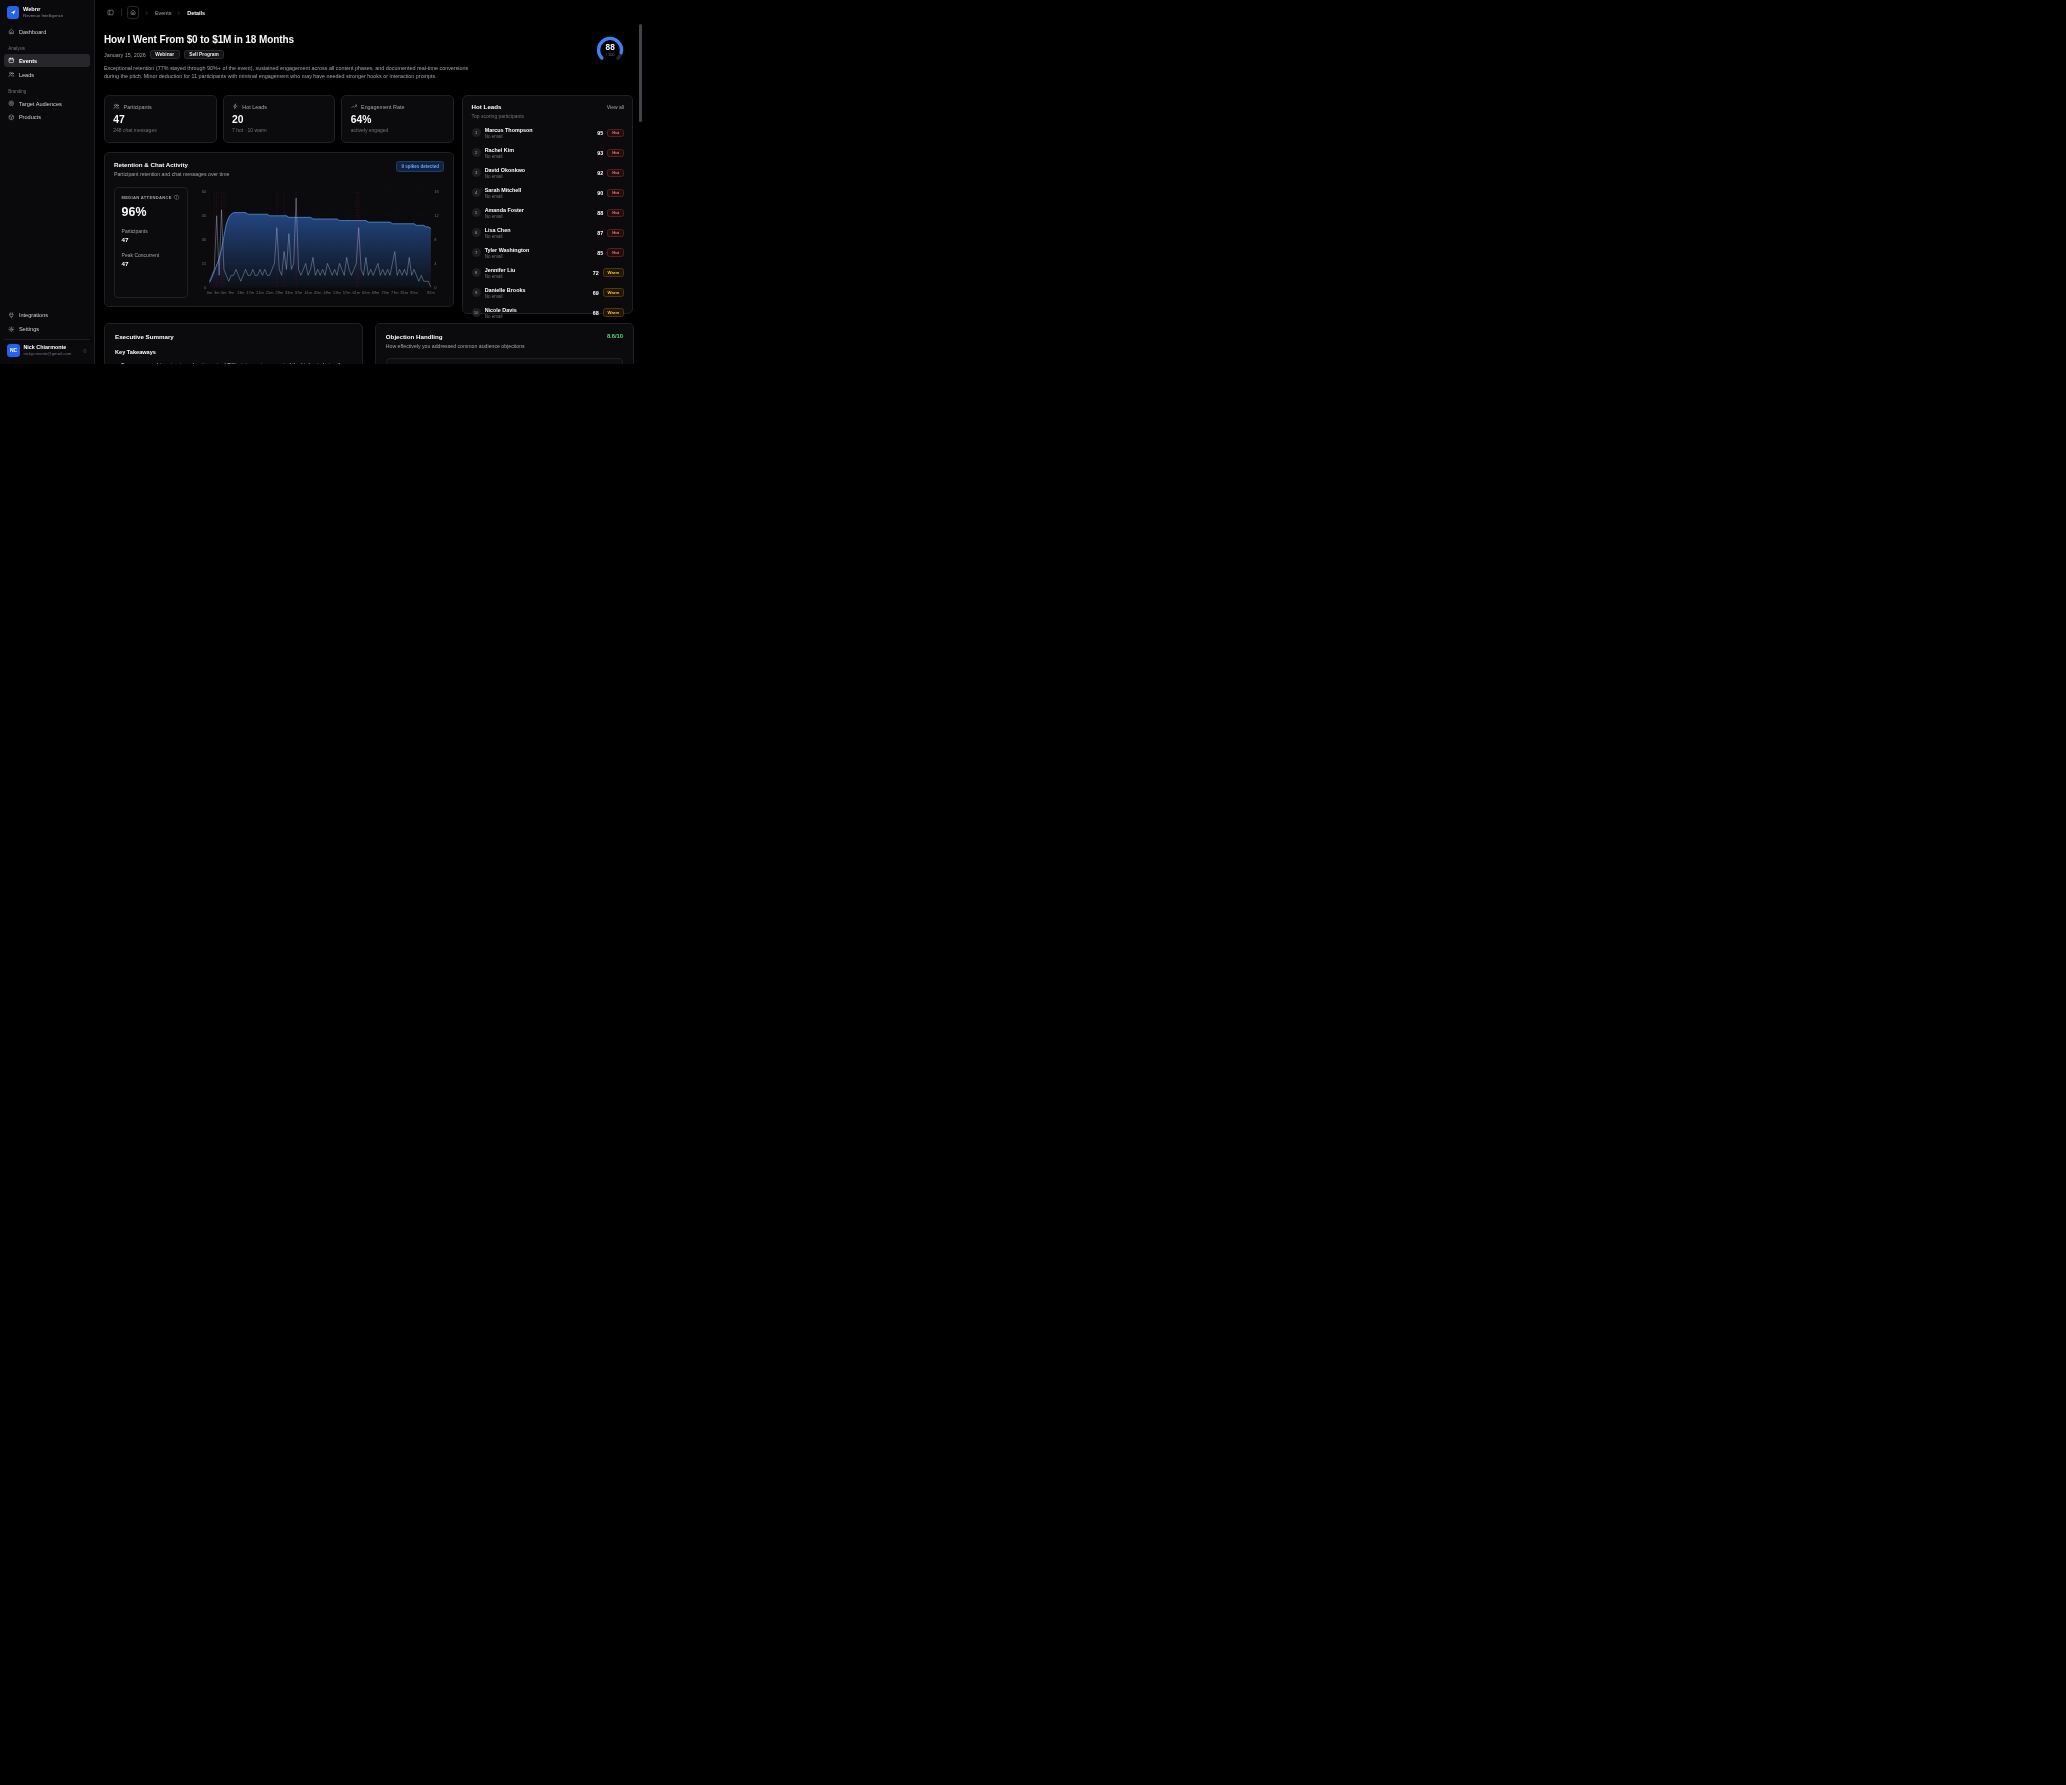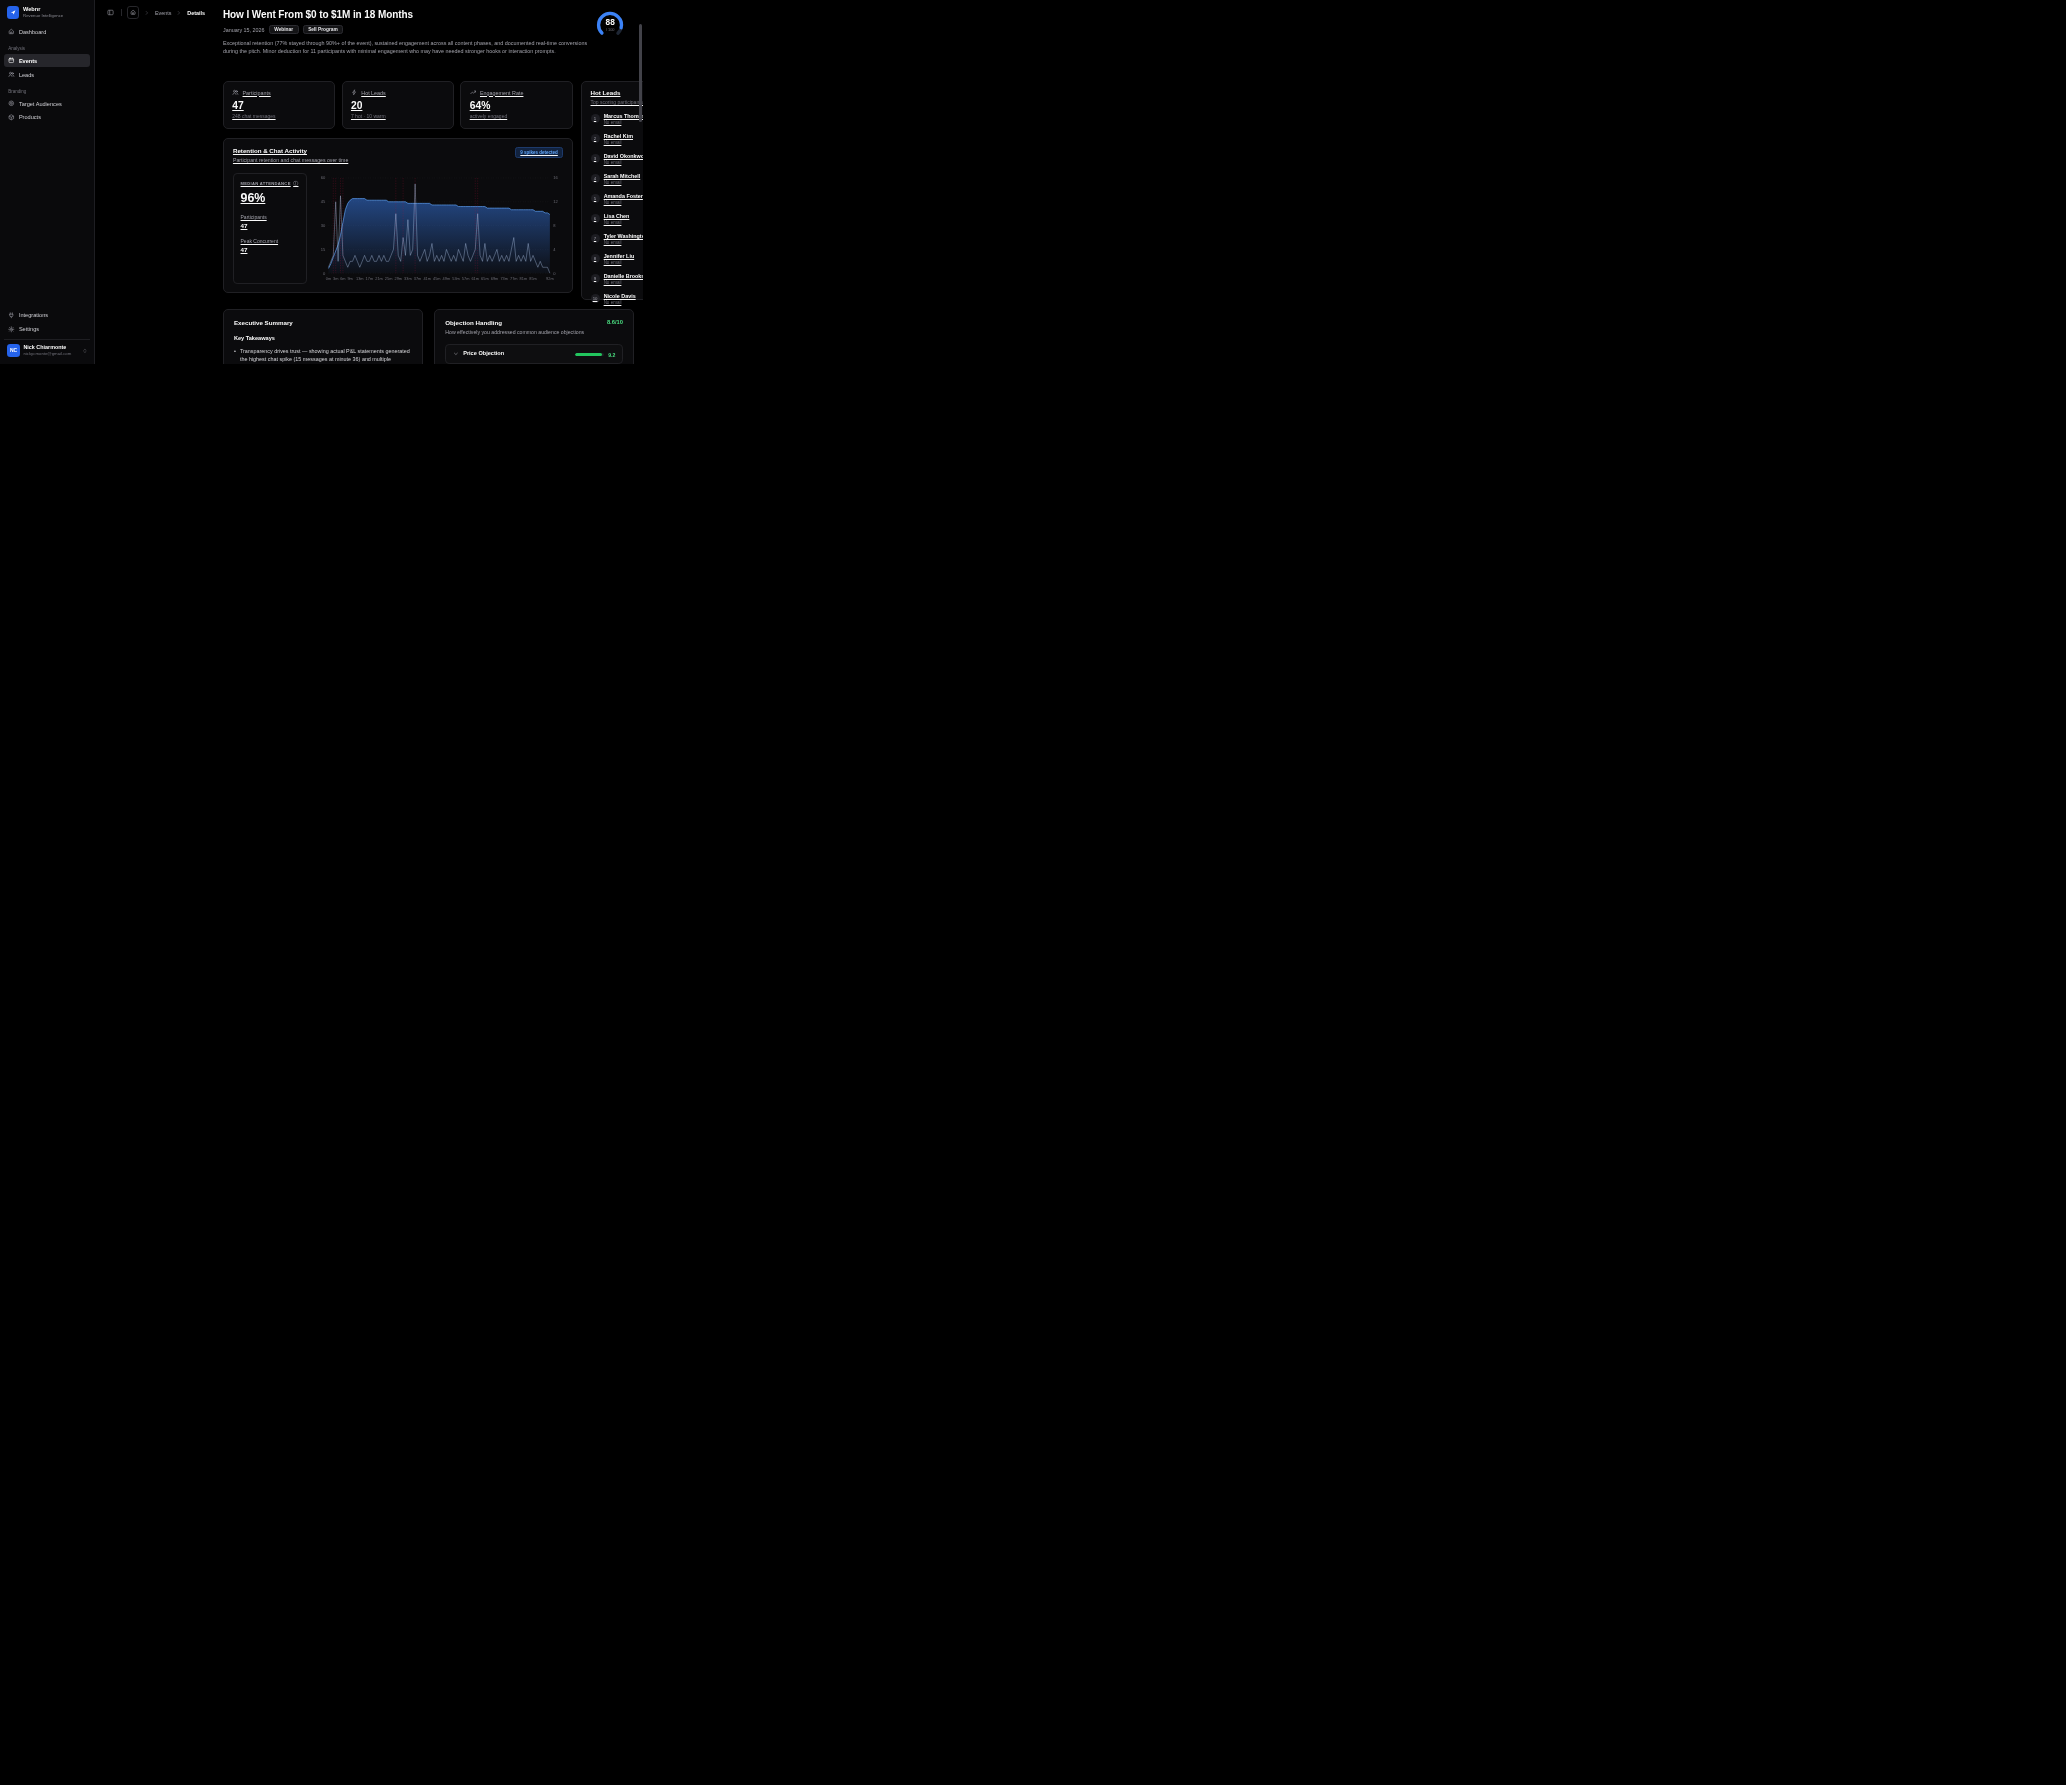--- a/index.html
+++ b/index.html
@@ -25,21 +25,21 @@
   .nav-item.active { background:#26262b; color:#fff; font-weight:600; }
   .nav-item.active .ni { color:#fff; }
   .sidebar-bottom { margin-top:auto; padding:0 4.1px 3.3px; }
   .user-row { display:flex; align-items:center; gap:3.7px; padding:4.1px 2.5px 4.1px 3.3px; border-top:0.4px solid #1e1e22; margin-top:3.3px; cursor:pointer; }
   .avatar { width:12.4px; height:12.4px; min-width:12.4px; border-radius:3.3px; background:#2563eb; color:#fff; font-size:5px; font-weight:700; display:flex; align-items:center; justify-content:center; }
   .user-name { font-size:5.4px; font-weight:600; line-height:1.2; }
   .user-email { font-size:4.3px; color:#71717a; margin-top:0.4px; }
   .user-chev { margin-left:auto; color:#71717a; display:flex; }
 
   
-  .main { flex:1; display:flex; flex-direction:row; min-width:0; }
+  .main { flex:1; display:flex; flex-direction:column; min-width:0; }
   .topbar { height:25px; min-height:25px; display:flex; align-items:center; gap:5px; padding:0 9px; }
   .icon-btn { width:12.4px; height:12.4px; border-radius:2.9px; display:flex; align-items:center; justify-content:center; color:#a1a1aa; cursor:pointer; }
   .home-btn { border:0.4px solid #27272b; }
   .vdiv { width:0.4px; height:6.6px; background:#27272b; }
   .crumb { font-size:5.4px; }
   .crumb-muted { color:#a1a1aa; cursor:pointer; }
   .crumb-current { color:#fafafa; font-weight:600; cursor:default; }
   .chev { display:flex; color:#52525b; }
 
   .content { flex:1; padding:3.3px 9px 0; overflow:hidden; }
@@ -48,21 +48,21 @@
   .page-title { font-size:10px; font-weight:700; letter-spacing:-0.1px; margin:5.8px 0 0; }
   .meta-row { display:flex; align-items:center; gap:4.1px; margin:5px 0 5px; }
   .event-date { font-size:5.4px; color:#a1a1aa; }
   .pill { background:#141416; border:0.4px solid #2b2b30; color:#e4e4e7; font-size:4.8px; font-weight:600; padding:1.2px 4.5px; border-radius:2.5px; }
   .description { font-size:5.4px; color:#a1a1aa; line-height:1.45; max-width:374px; }
 
   .gauge { position:relative; width:36px; height:27px; margin-top:7.4px; margin-right:5.8px; }
   .gauge-val { position:absolute; top:6.2px; left:0; width:100%; text-align:center; font-size:8.3px; font-weight:700; }
   .gauge-max { position:absolute; top:16.5px; left:0; width:100%; text-align:center; font-size:3.9px; color:#71717a; }
 
-  .top-grid { display:grid; grid-template-columns:350px 171px; gap:8.3px; margin-top:20px;text-decoration:underline; }
+  .top-grid { display:grid; grid-template-columns:350px 171px; gap:8.3px; margin-top:9px; }
 
   .card { background:#0b0b0d; border:0.4px solid #202024; border-radius:5px; }
 
   .stats-row { display:grid; grid-template-columns:repeat(3,1fr); gap:6.2px; }
   .stat-card { padding:7.4px 8.3px; height:48px; }
   .stat-label { display:flex; align-items:center; gap:3.7px; color:#a1a1aa; font-size:5.4px; }
   .stat-label .si { display:flex; color:#a1a1aa; }
   .stat-value { font-size:10.3px; font-weight:700; margin-top:3.7px; }
   .stat-sub { font-size:5px; color:#71717a; margin-top:2.9px; }
 

